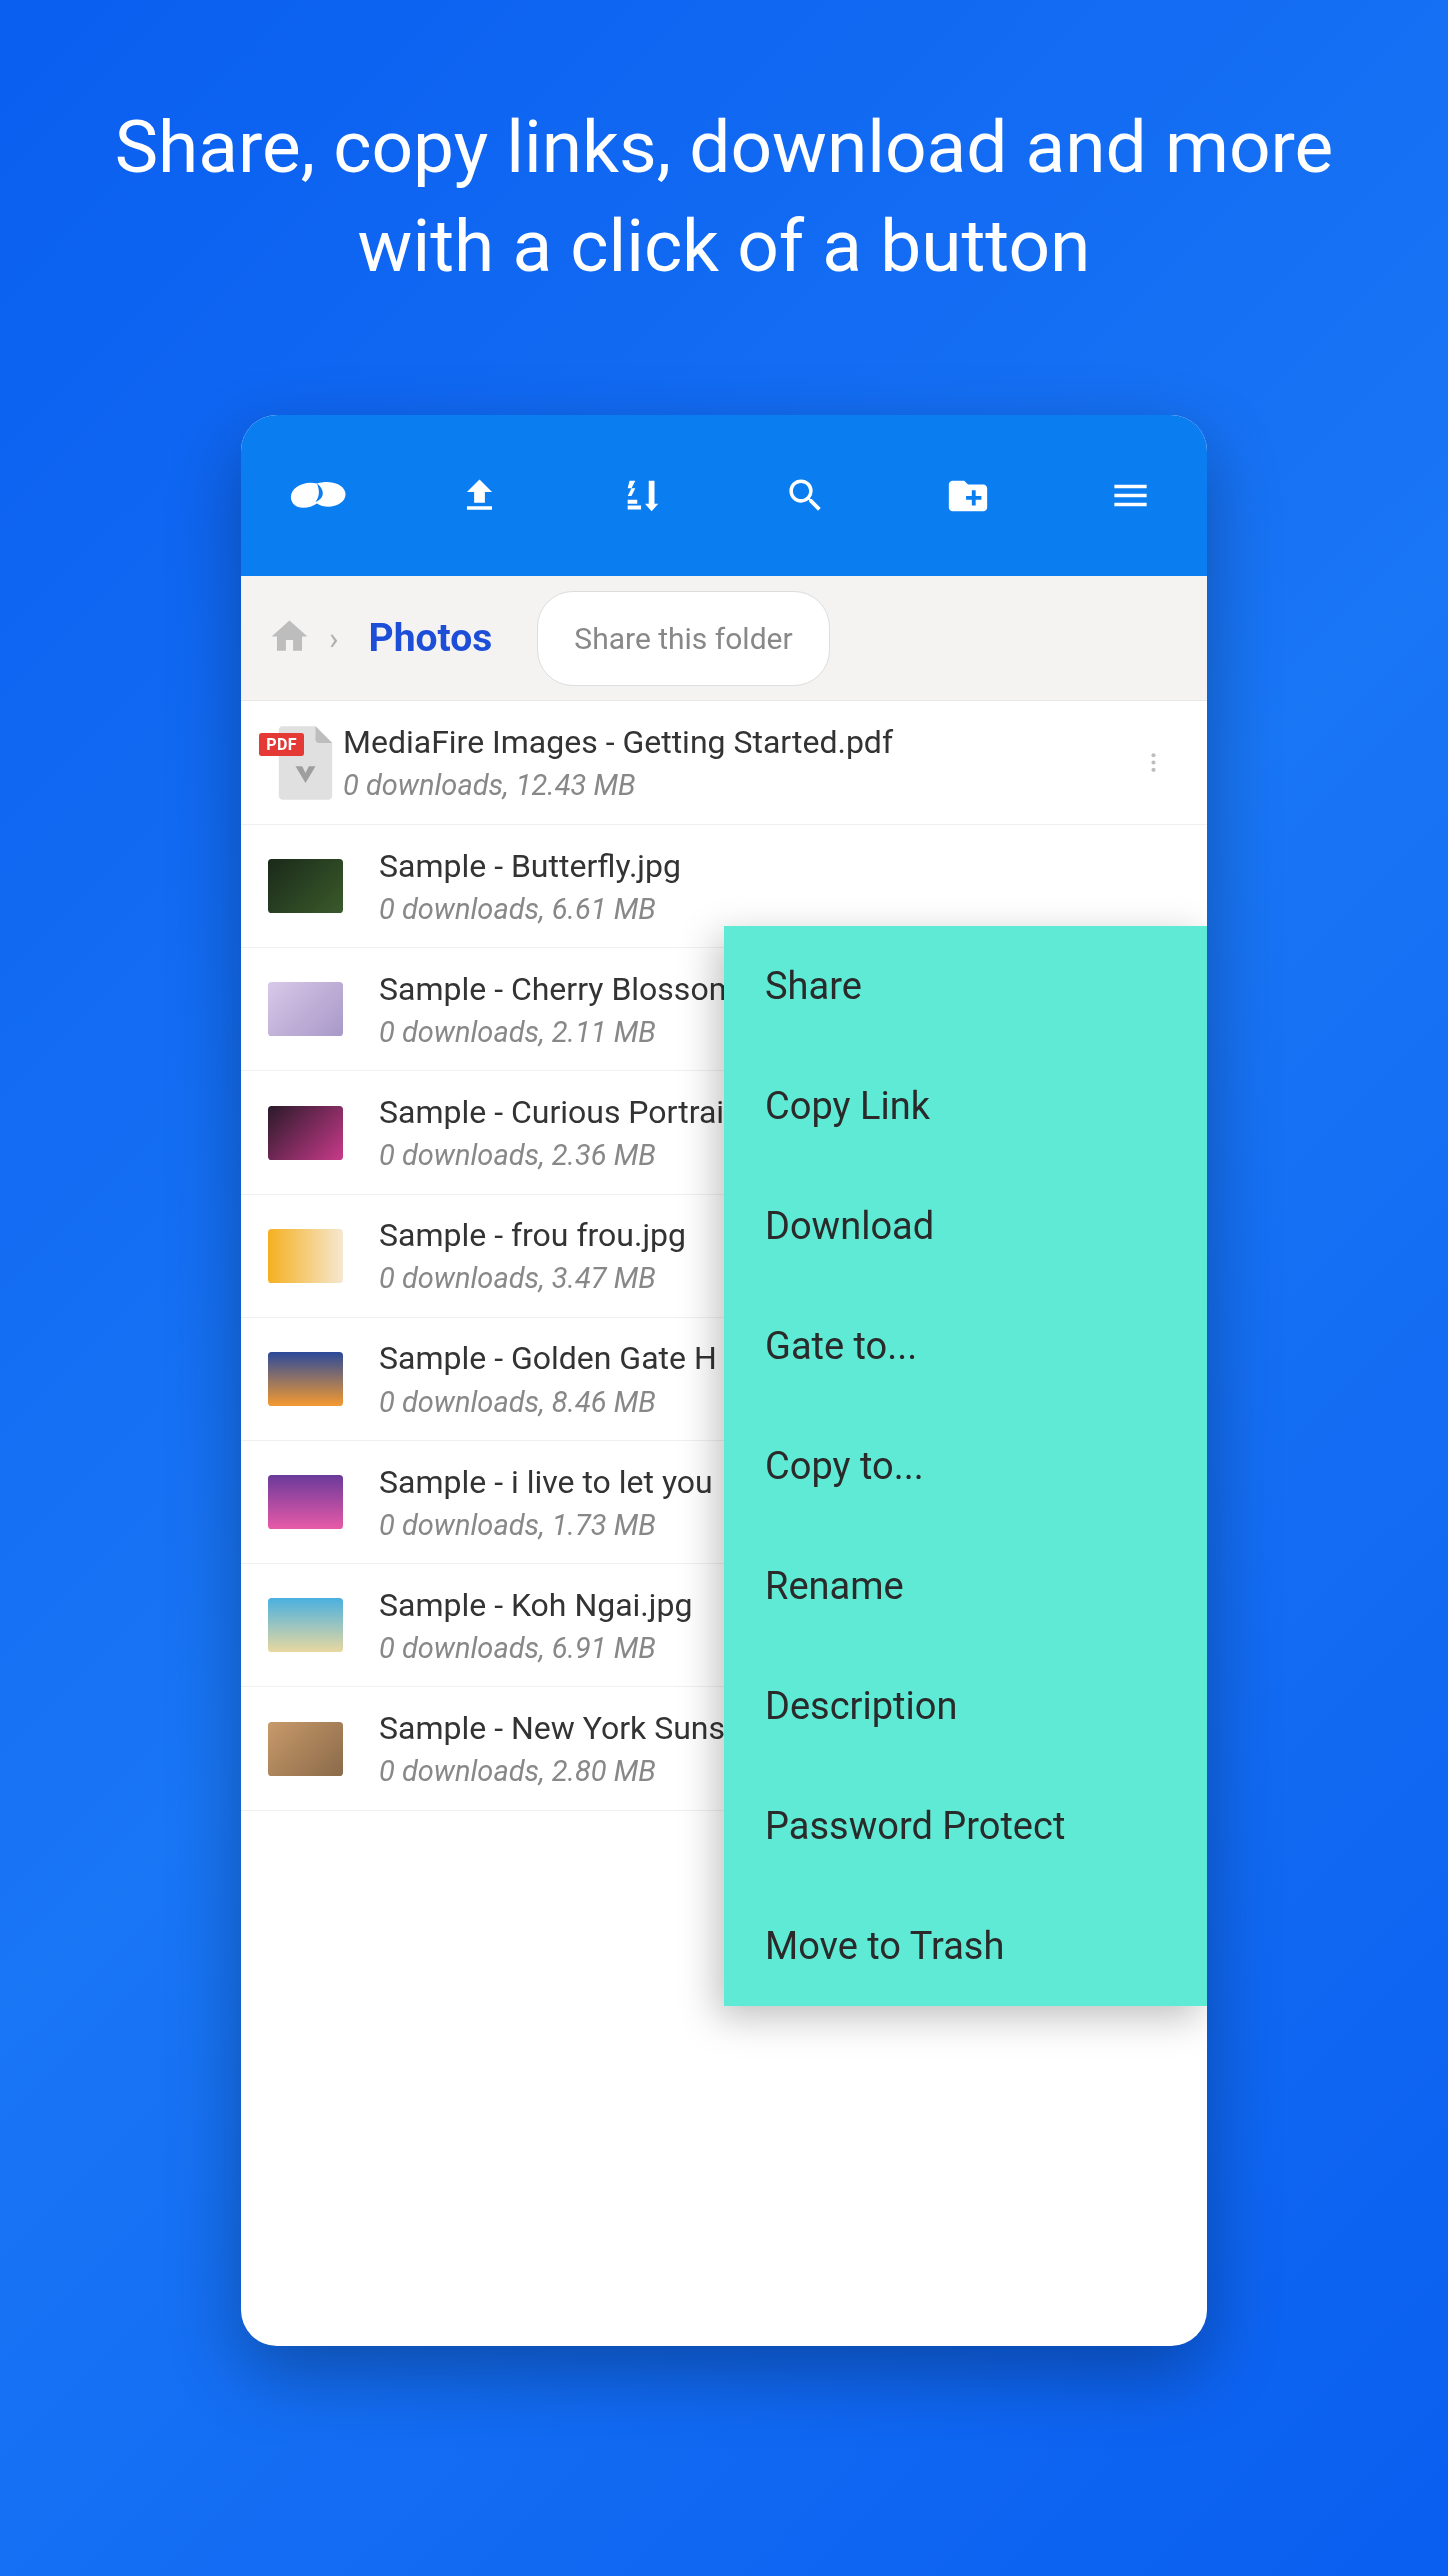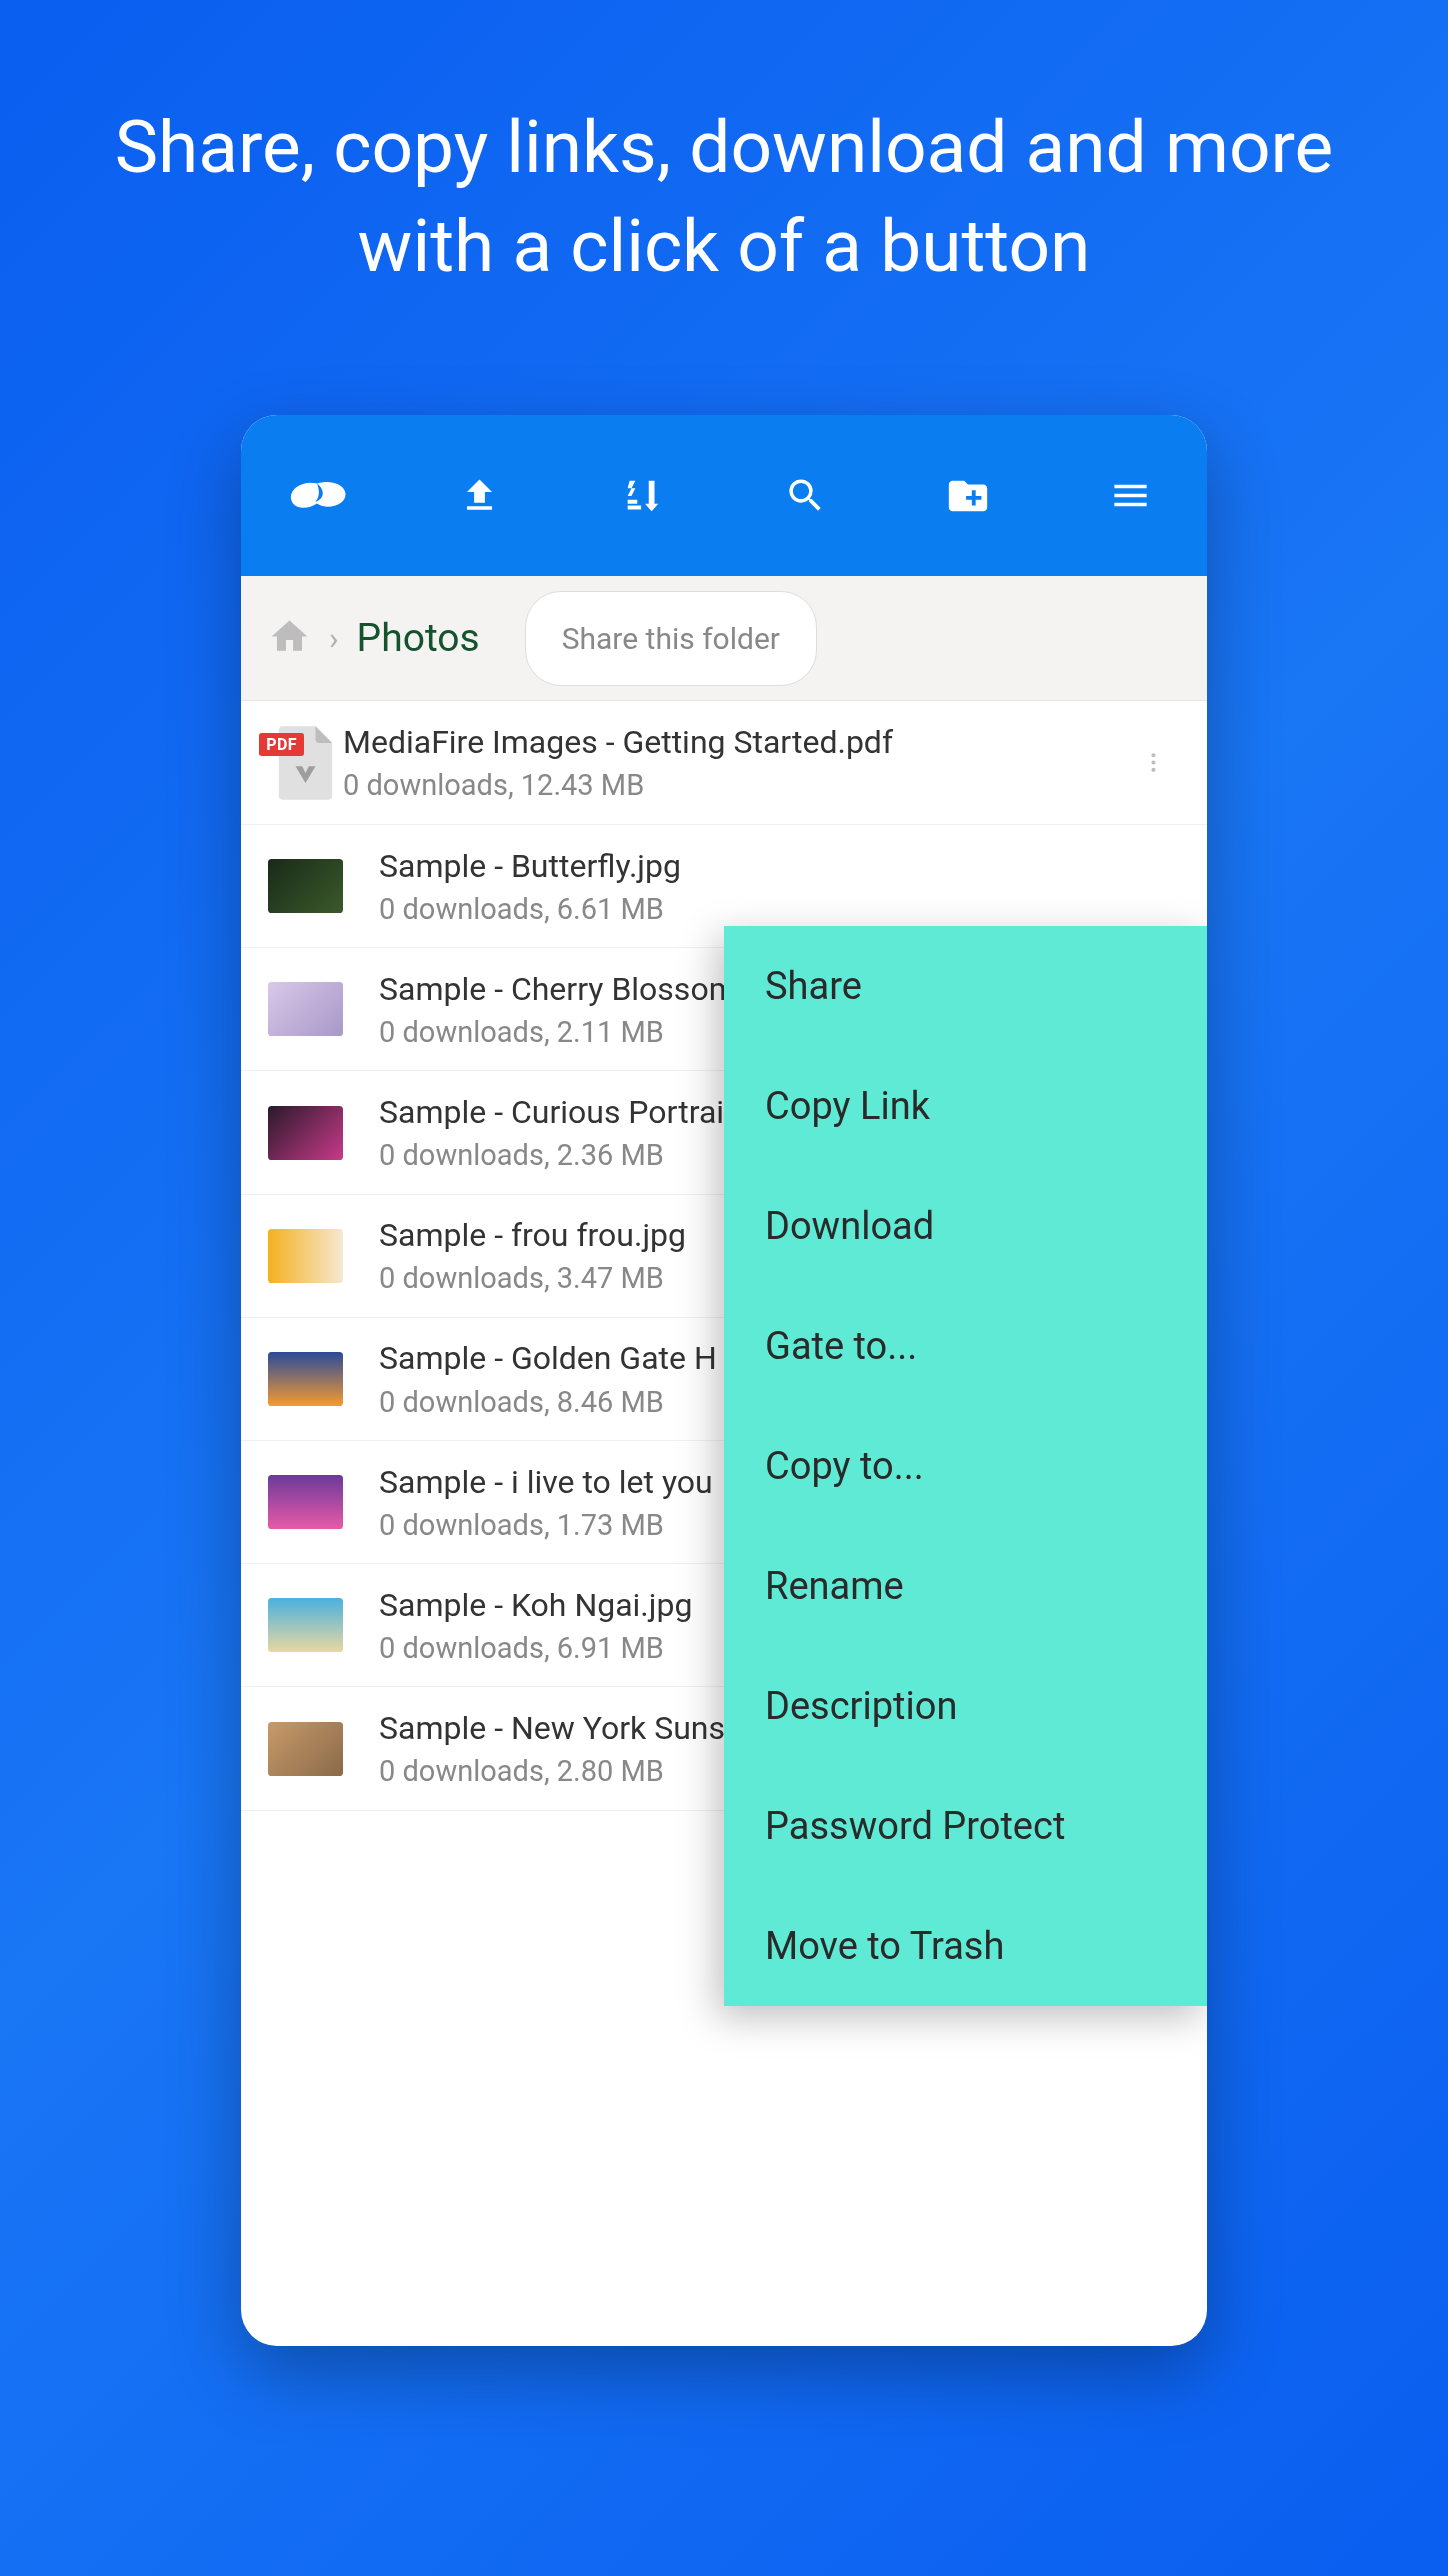--- a/index.html
+++ b/index.html
@@ -56,22 +56,23 @@
     border-bottom: 0.9px solid #e8e8e8;
     display: flex;
     align-items: center;
     padding: 0 27px;
     gap: 18px;
   }
   .home-icon { color: #9e9e9e; }
   .chevron { color: #b0b0b0; font-size: 32px; }
   .breadcrumb-current {
     font-size: 39px;
-    color: #14532d;
-    font-weight: 400;
+    color: #1d4ed8;
+    font-weight: 700;
+    margin-left: 12px;
   }
   .share-chip {
     margin-left: 27px;
     background: #fff;
     border: 0.9px solid #ddd;
     border-radius: 36px;
     padding: 29px 36px;
     font-size: 30px;
     color: #888;
     cursor: pointer;
@@ -122,20 +123,21 @@
     font-size: 32px;
     color: #333;
     white-space: nowrap;
     overflow: hidden;
     text-overflow: ellipsis;
     margin-bottom: 7.2px;
   }
   .file-sub {
     font-size: 29px;
     color: #888;
+    font-style: italic;
   }
   .row-more {
     width: 54px;
     height: 54px;
     display: flex;
     align-items: center;
     justify-content: center;
     color: #bdbdbd;
     cursor: pointer;
   }

